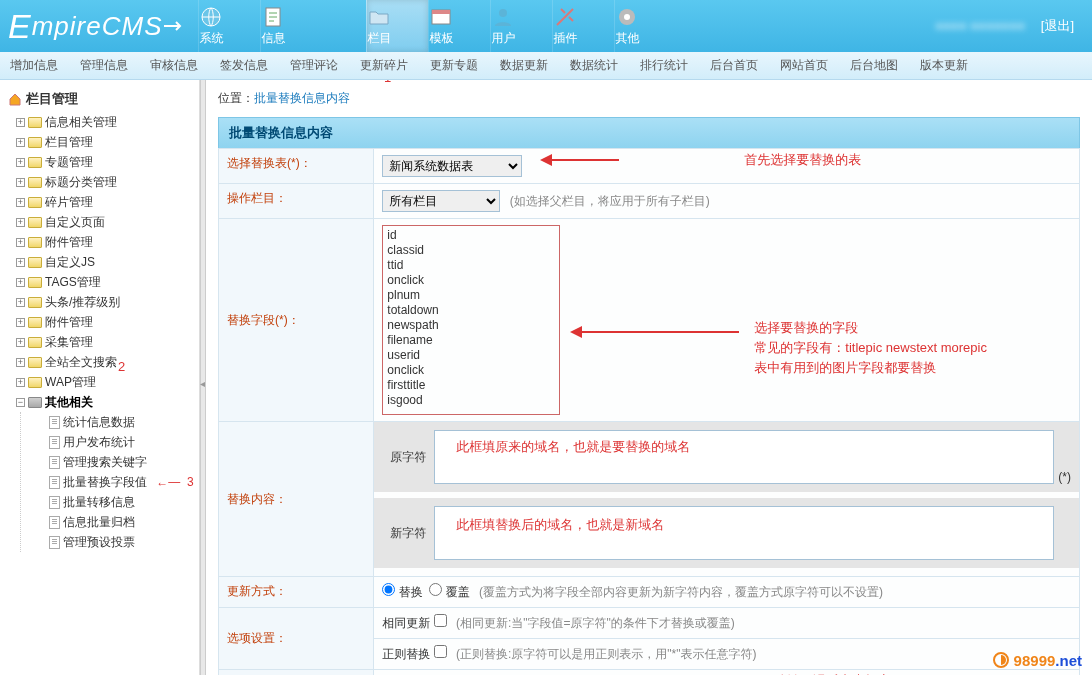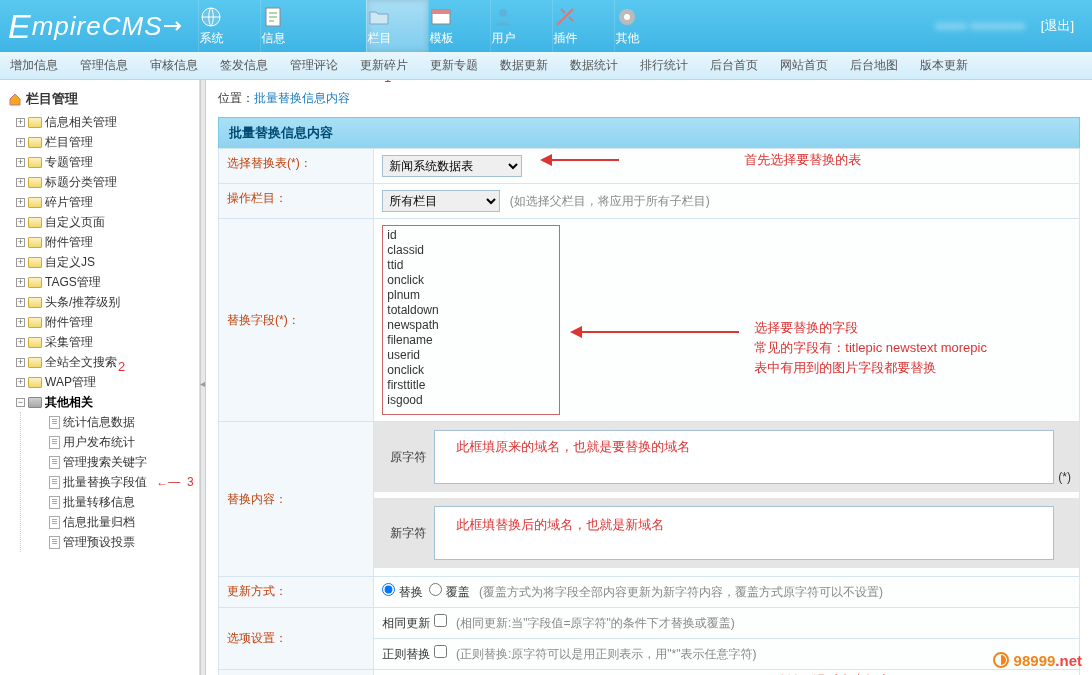--- a/index.html
+++ b/index.html
@@ -43,21 +43,21 @@
 .multi div { line-height:15px; cursor:pointer; padding:0 2px;}
 .ta { width:620px; height:54px; resize:none;}
 .hint { color:#888; margin-left:6px;}
 .red-note { color:#d33; font-size:13px; position:absolute;}
 .inner { background:#e5e5e5; padding:8px; margin-bottom:6px; display:flex; align-items:center;}
 .inner .il { width:52px; text-align:center; color:#333;}
 .btn { padding:2px 14px; border:1px solid #888; background:linear-gradient(#fafafa,#e2e2e2); cursor:pointer; font-size:12px;}
 .arrow-r { position:absolute; pointer-events:none;}
 .arrow-r svg { overflow:visible;}
 .wm { position:absolute; right:10px; bottom:6px; font-size:15px; font-weight:bold;}
-.wm .g{color:#ef4444;} .wm .o{color:#f08519;}
+.wm .g{color:#1d4ed8;} .wm .o{color:#f08519;}
 .tree .sel-row .lbl { color:#000; font-weight:bold;}
 .divider-v { width:6px; background:#e8e8e8; border-left:1px solid #ccc; border-right:1px solid #ccc; cursor:col-resize; position:relative;}
 .divider-v::after { content:"◂"; position:absolute; top:50%; left:-1px; font-size:10px; color:#999;}
 </style>
 </head>
 <body>
 
 <div class="header">
   <div class="logo">
     <span class="big">E</span>

